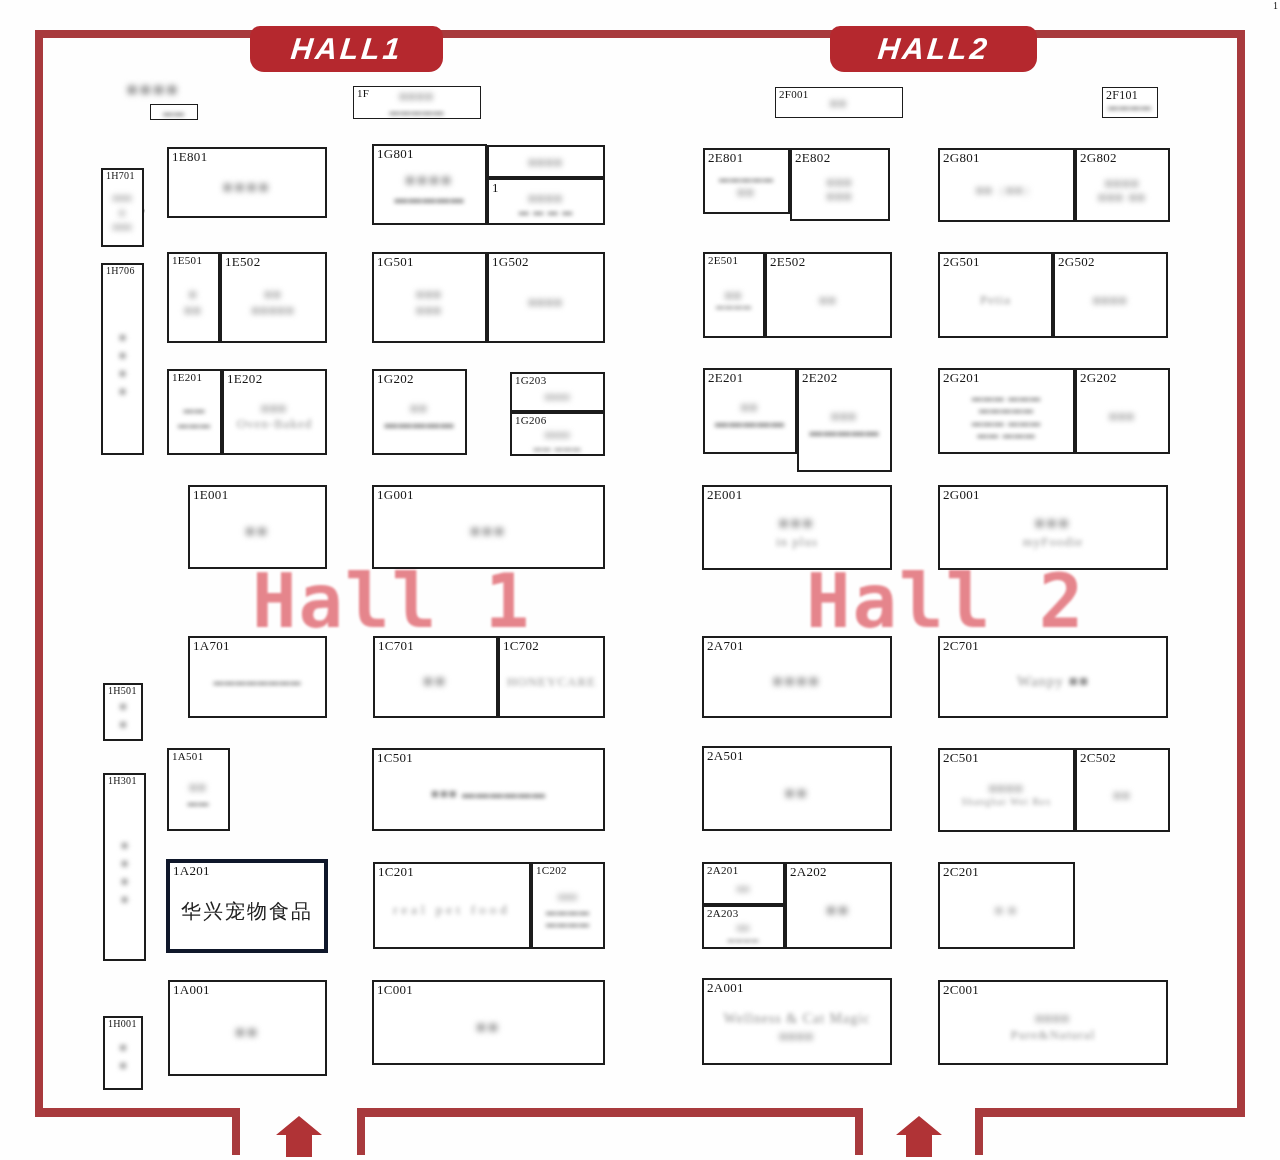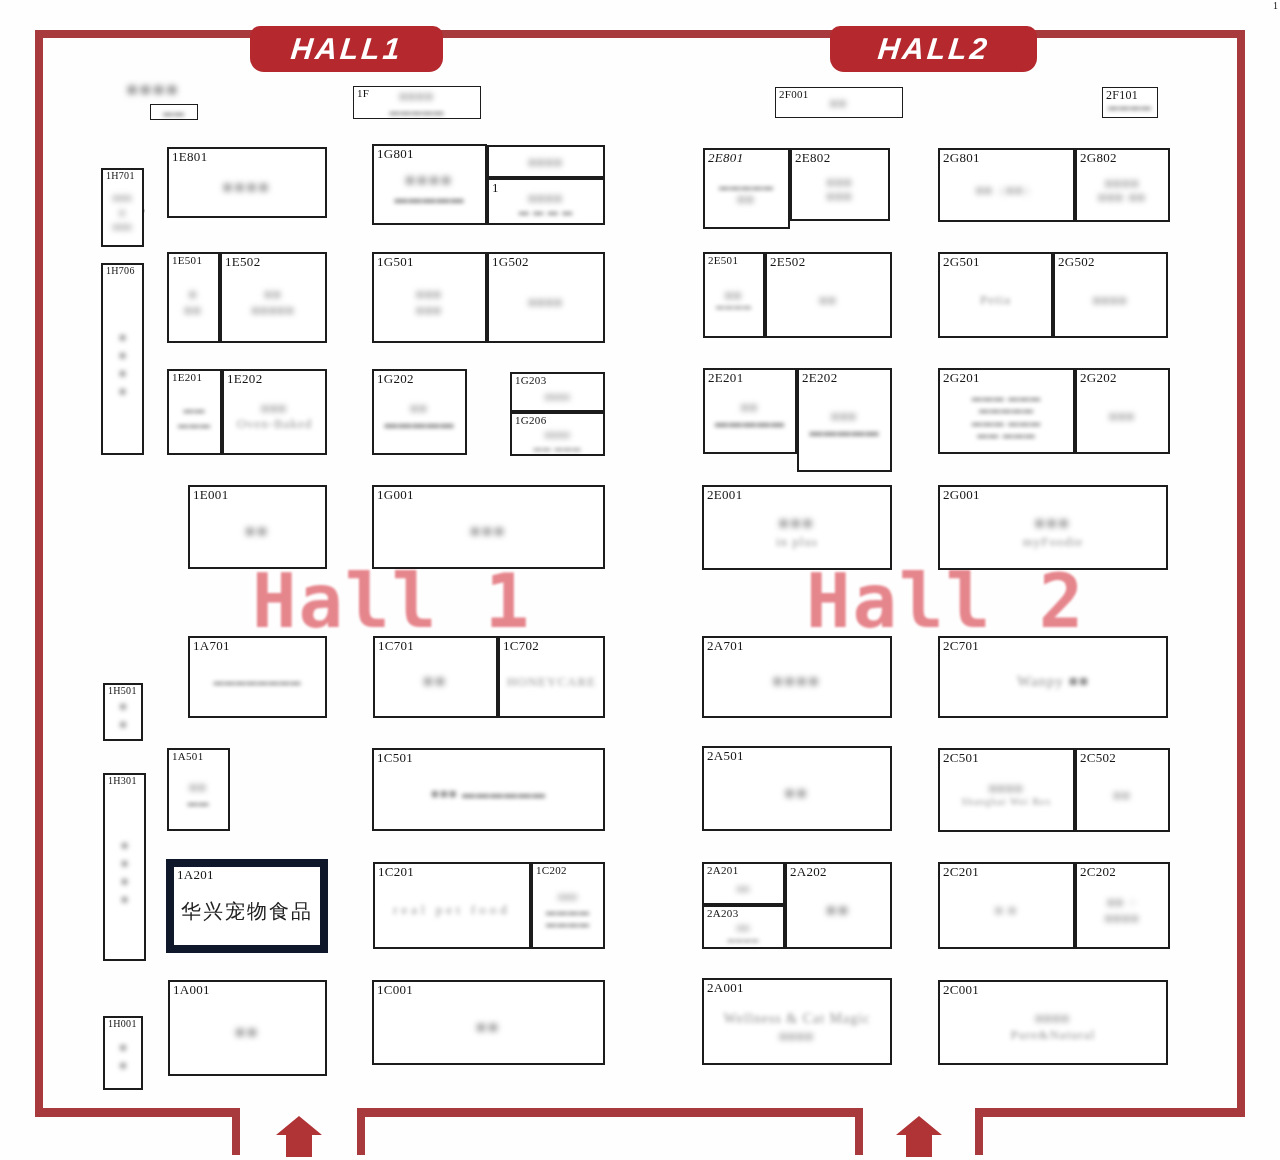--- a/index.html
+++ b/index.html
@@ -18,21 +18,21 @@
   .code{position:absolute;top:0;left:3px;font-size:13px;color:#151515;letter-spacing:.3px;z-index:2;}
   .cnt{position:absolute;left:0;right:0;top:0;bottom:0;display:flex;flex-direction:column;
        align-items:center;justify-content:center;gap:3px;padding-top:10px;box-sizing:border-box;}
   .cnt.flat{padding-top:2px;}
   .bz{color:#8c8c8c;filter:blur(3px);font-size:15px;letter-spacing:3px;line-height:1.15;white-space:nowrap;}
   .bz.s{font-size:11px;letter-spacing:2px;}
   .bz.t{font-size:9px;letter-spacing:1px;line-height:1.5;}
   .bl{color:#909090;filter:blur(2.2px);font-size:13px;letter-spacing:1px;line-height:1.15;white-space:nowrap;}
   .bl.s{font-size:10px;}
   .v{writing-mode:vertical-rl;filter:blur(2.6px);font-size:11px;letter-spacing:6px;color:#8c8c8c;margin:0 auto;}
-  .hl{border:8px solid #0f172a;overflow:visible;text-align:right;}
+  .hl{border:4px solid #0f172a;overflow:visible;text-align:right;}
   .hl .name{font-size:20px;letter-spacing:2px;color:#222;}
   .num9{position:absolute;left:137px;top:203px;font-family:"Liberation Sans",sans-serif;
        font-size:14px;font-weight:bold;color:#111;z-index:2;}
   .corner{position:absolute;right:2px;top:0;font-size:10px;color:#111;z-index:4;}
   .arrow{position:absolute;z-index:3;}
 </style>
 </head>
 <body>
 
 <div class="stage">
@@ -283,21 +283,21 @@
         <div class="bz">■■</div>
       </div>
   </div>
   <div class="booth" style="left:372px;top:980px;width:233px;height:85px;">
     <span class="code">1C001</span>
     <div class="cnt">
         <div class="bz">■■</div>
       </div>
   </div>
 
-  <div class="booth" style="left:703px;top:148px;width:87px;height:81px;font-style:italic;">
+  <div class="booth" style="left:703px;top:148px;width:87px;height:66px;">
     <span class="code">2E801</span>
     <div class="cnt" style="gap:1px;">
         <div class="bl s">▬▬▬▬▬</div>
         <div class="bz s">■■</div>
       </div>
   </div>
   <div class="booth" style="left:790px;top:148px;width:100px;height:73px;">
     <span class="code">2E802</span>
     <div class="cnt" style="gap:1px;">
         <div class="bz s">■■■</div>
@@ -440,27 +440,20 @@
     <div class="cnt">
         <div class="bz">■■</div>
       </div>
   </div>
   <div class="booth" style="left:938px;top:862px;width:137px;height:87px;">
     <span class="code">2C201</span>
     <div class="cnt">
         <div class="bz s">■ ■</div>
       </div>
   </div>
-  <div class="booth" style="left:1075px;top:862px;width:95px;height:87px;">
-    <span class="code">2C202</span>
-    <div class="cnt">
-        <div class="bz s">■■ +</div>
-        <div class="bz s">■■■■</div>
-      </div>
-  </div>
 
   <div class="booth" style="left:702px;top:978px;width:190px;height:87px;">
     <span class="code">2A001</span>
     <div class="cnt">
         <div class="bl" style="font-size:14px;">Wellness &amp; Cat Magic</div>
         <div class="bz s">■■■■</div>
       </div>
   </div>
   <div class="booth" style="left:938px;top:980px;width:230px;height:85px;">
     <span class="code">2C001</span>

